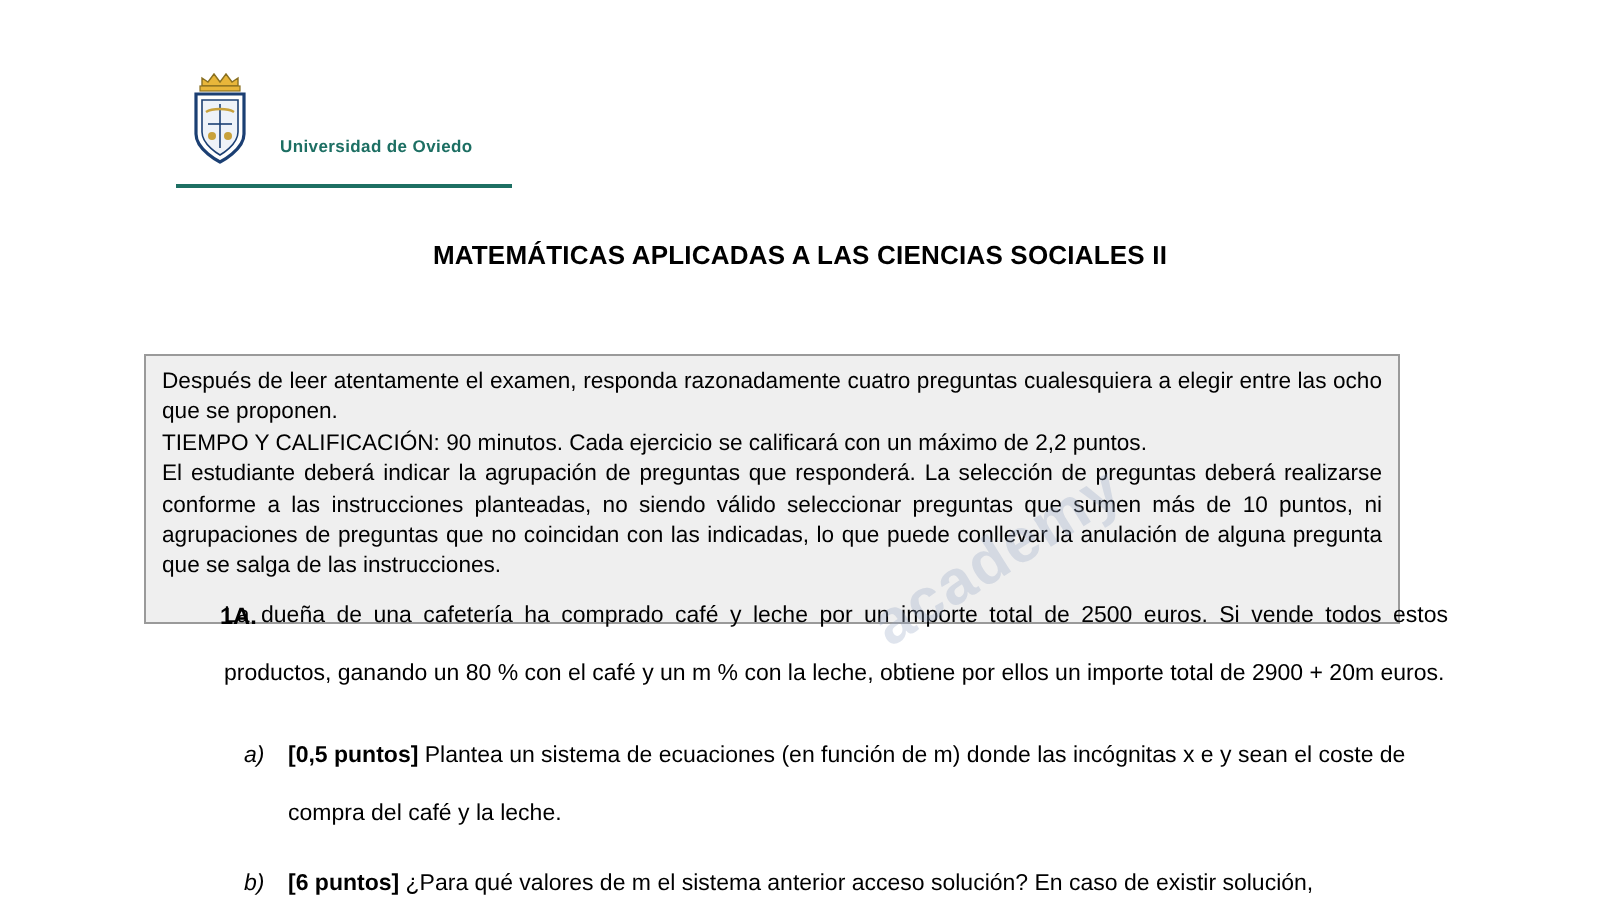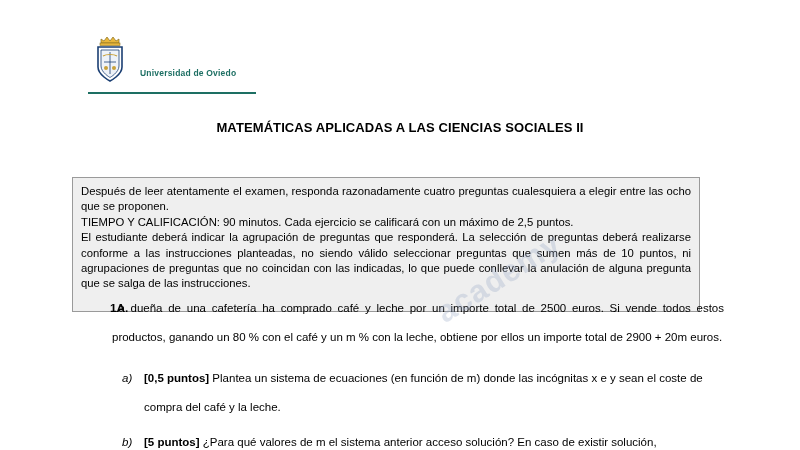--- a/index.html
+++ b/index.html
@@ -190,35 +190,35 @@
     </div>
 
     <div class="header-right">
     </div>
   </div>
 
   <div class="doc-title">MATEMÁTICAS APLICADAS A LAS CIENCIAS SOCIALES II</div>
 
   <div class="instructions">
     <p>Después de leer atentamente el examen, responda razonadamente cuatro preguntas cualesquiera a elegir entre las ocho que se proponen.</p>
-    <p>TIEMPO Y CALIFICACIÓN: 90 minutos. Cada ejercicio se calificará con un máximo de 2,5 puntos.</p>
+    <p>TIEMPO Y CALIFICACIÓN: 90 minutos. Cada ejercicio se calificará con un máximo de 2,2 puntos.</p>
     <p>El estudiante deberá indicar la agrupación de preguntas que responderá. La selección de preguntas deberá realizarse conforme a las instrucciones planteadas, no siendo válido seleccionar preguntas que sumen más de 10 puntos, ni agrupaciones de preguntas que no coincidan con las indicadas, lo que puede conllevar la anulación de alguna pregunta que se salga de las instrucciones.</p>
   </div>
 
   <div class="question">
     <span class="q-num">1A.</span>
     <div class="q-text">La dueña de una cafetería ha comprado café y leche por un importe total de 2500 euros. Si vende todos estos productos, ganando un 80 % con el café y un m % con la leche, obtiene por ellos un importe total de 2900 + 20m euros.</div>
 
     <div class="subitems">
       <div class="subitem">
         <span class="sub-label">a)</span>
         <span class="pts">[0,5 puntos]</span><span> Plantea un sistema de ecuaciones (en función de m) donde las incógnitas x e y sean el coste de compra del café y la leche.</span>
       </div>
       <div class="subitem">
         <span class="sub-label">b)</span>
-        <span class="pts">[5 puntos]</span><span> ¿Para qué valores de m el sistema anterior acceso solución? En caso de existir solución,</span>
+        <span class="pts">[6 puntos]</span><span> ¿Para qué valores de m el sistema anterior acceso solución? En caso de existir solución,</span>
       </div>
     </div>
   </div>
 
   <div class="watermark">academy</div>
 
 </div>
 
 </body></html>

